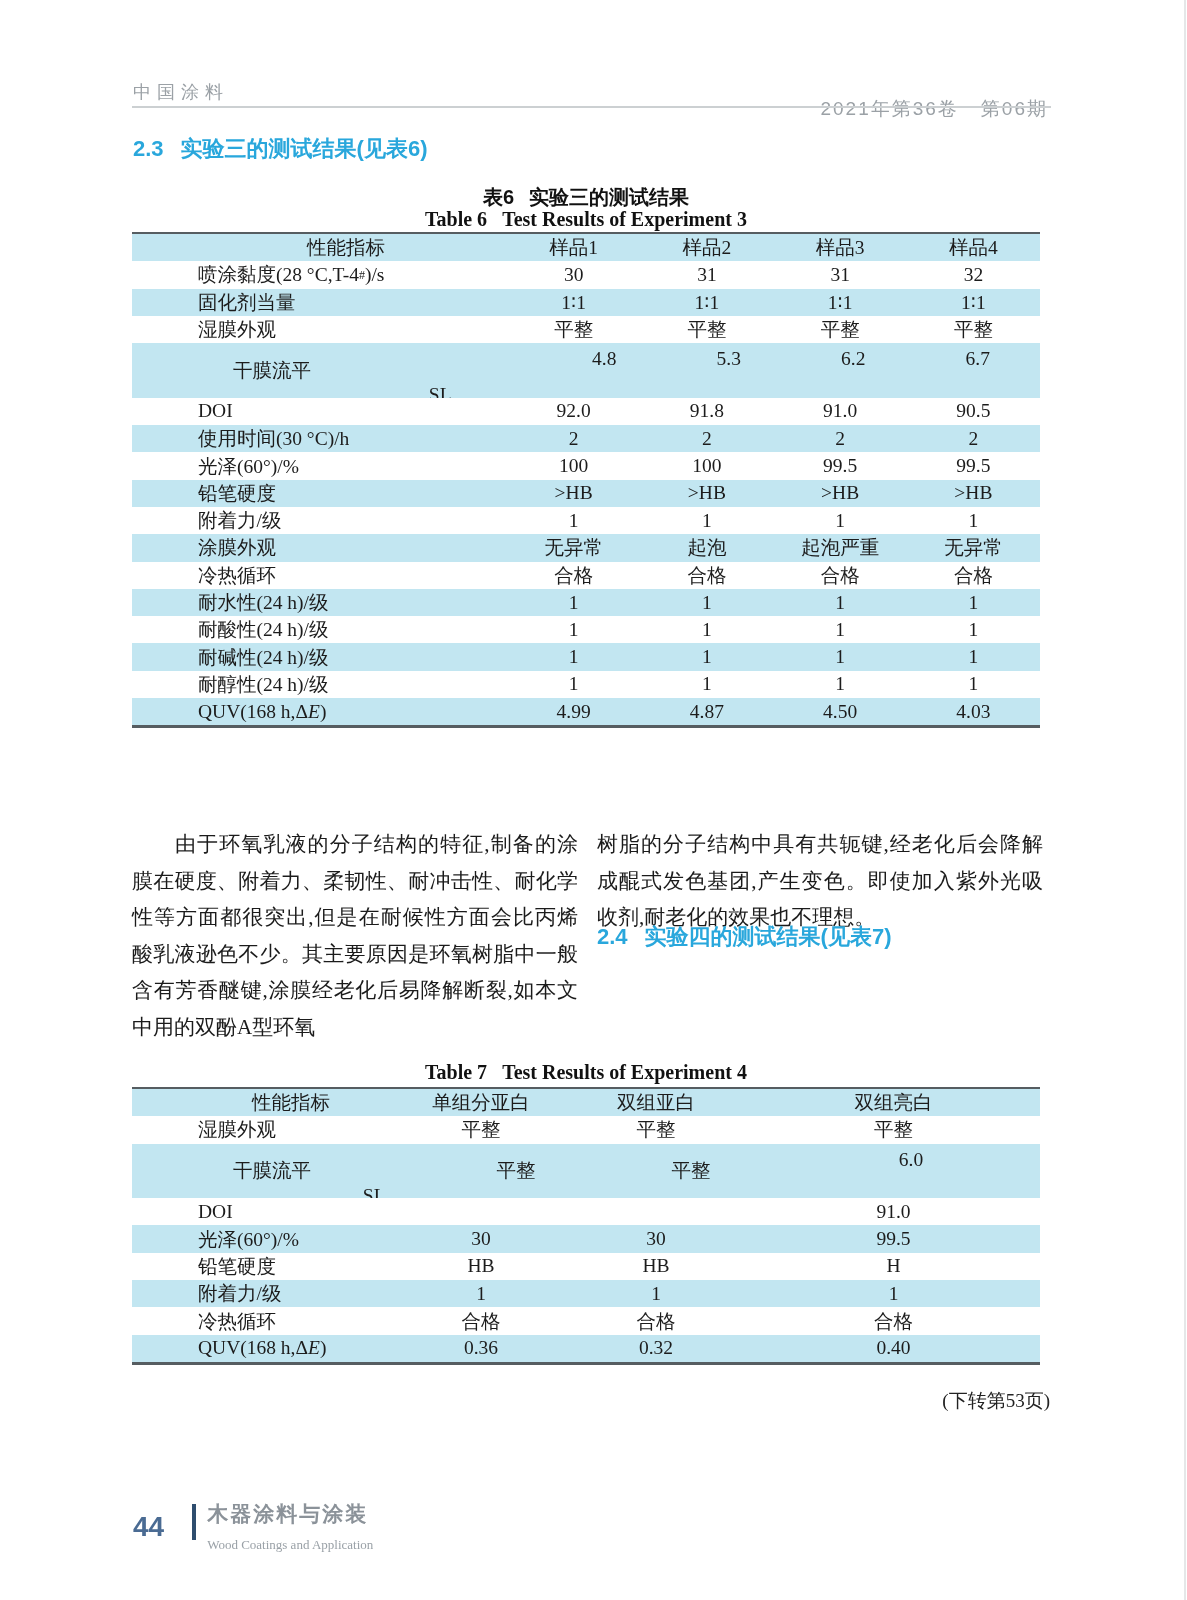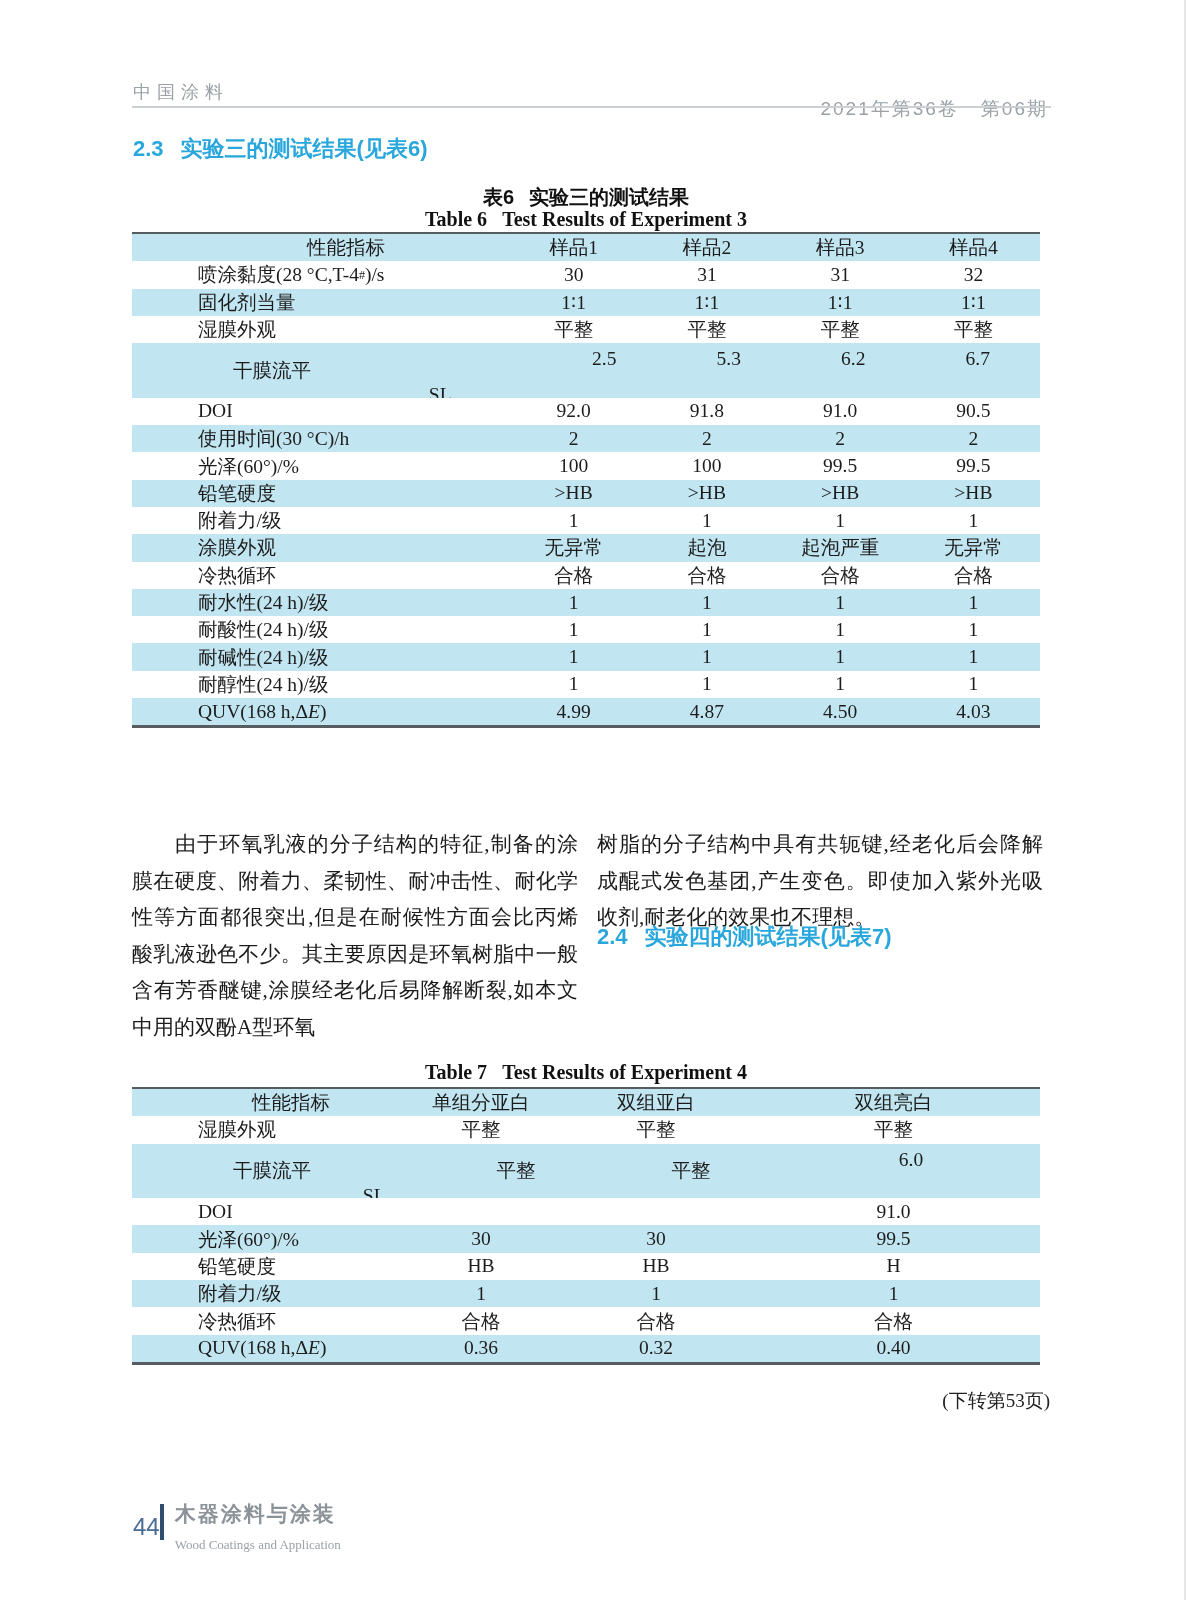--- a/index.html
+++ b/index.html
@@ -54,22 +54,22 @@
 
   
   .para{position:absolute;width:446px;font-size:21px;line-height:36.6px;text-align:justify;
     text-justify:inter-ideograph;color:#1b1b1b;}
   .para.indent{text-indent:43px;}
 
   .cont-note{position:absolute;left:132px;top:1388px;width:918px;text-align:right;font-size:19px;color:#222;}
 
   
   .footer{position:absolute;left:133px;top:1504px;display:flex;align-items:stretch;height:36px;}
-  .pg-num{font-family:"Liberation Sans","DejaVu Sans",sans-serif;font-size:24px;color:#4a6b93;
-    align-self:flex-end;margin-right:0;line-height:26px;}
+  .pg-num{font-family:"Liberation Sans","DejaVu Sans",sans-serif;font-size:28px;color:#4a6b93;
+    align-self:flex-end;margin-right:28px;line-height:26px;font-weight:bold;}
   .fbar{width:4px;background:#2e4d6e;margin-right:11px;}
   .flogo{display:flex;flex-direction:column;justify-content:flex-start;}
   .flogo-cn{font-family:Liberation Mono, monospace;font-weight:bold;font-size:21px;
     color:#8b9299;letter-spacing:2px;line-height:23px;}
   .flogo-en{font-family:"Liberation Serif","DejaVu Serif",serif;font-size:13px;color:#9aa1a7;margin-top:10px;}
 </style>
 </head>
 <body>
 
 <div class="page">
@@ -120,21 +120,21 @@
         <div class="cell val">平整</div>
         <div class="cell val">平整</div>
         <div class="cell val">平整</div>
       </div>
       <div class="trow blue dbl">
         <div class="cell label">干膜流平<div class="subcol">
             <div class="subline">SL</div>
             <div class="subline">WL</div>
           </div></div>
         <div class="cell val stack">
-          <div class="subline">2.5</div>
+          <div class="subline">4.8</div>
           <div class="subline">5.2</div>
         </div>
         <div class="cell val stack">
           <div class="subline">5.3</div>
           <div class="subline">6.5</div>
         </div>
         <div class="cell val stack">
           <div class="subline">6.2</div>
           <div class="subline">5.5</div>
         </div>

